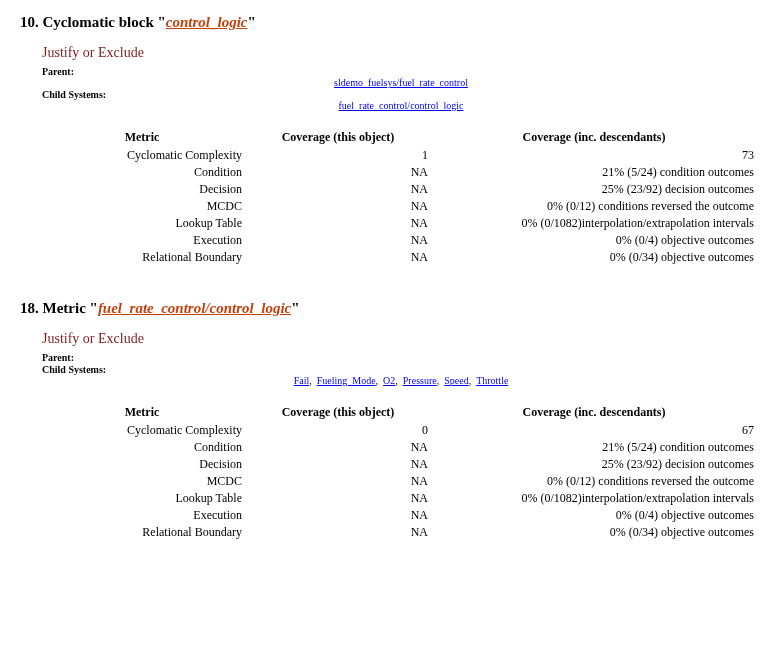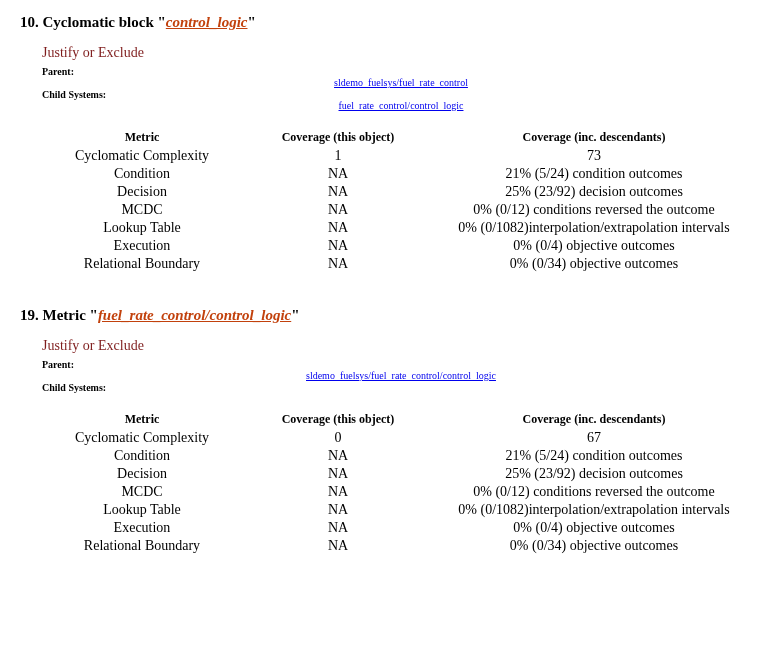--- a/index.html
+++ b/index.html
@@ -60,23 +60,23 @@
       border-collapse: collapse;
     }
     .metrics-table th {
       text-align: center;
       font-weight: bold;
       padding: 1px 6px 2px 0;
       font-size: 12px;
       margin-top: 7px;
     }
     .metrics-table td {
-      text-align: center;
+      text-align: right;
       padding: 1px 6px 1px 0;
-      font-size: 14px;
+      font-size: 12px;
       vertical-align: top;
     }
     .col-metric { width: 200px; }
     .col-this   { width: 180px; }
     .section-gap {
       height: 30px;
     }
   </style>
 </head>
 <body>
@@ -144,35 +144,37 @@
           <td>NA</td>
           <td>0% (0/34) objective outcomes</td>
         </tr>
     </tbody>
   </table>
 </div>
 
 <div class="section-gap"></div>
 
 <div class="section-heading">
-  <span>19.</span>
+  <span>18.</span>
   <span>Metric</span>
   "<a class="link-title">fuel_rate_control/control_logic</a>"
 </div>
 
 <div class="indent-block">
   <a class="justify-link">Justify or Exclude</a>
 
   <div class="meta-row">
     <span class="meta-label">Parent:</span>
-    <span class="meta-value"><a>sldemo_fuelsys/fuel_rate_control/control_logic</a></span>
   </div>
 
   <div class="meta-row">
     <span class="meta-label">Child Systems:</span>
+    <span class="meta-value">
+      <a>Fail</a><span class="sep">, &nbsp;</span><a>Fueling_Mode</a><span class="sep">, &nbsp;</span><a>O2</a><span class="sep">, &nbsp;</span><a>Pressure</a><span class="sep">, &nbsp;</span><a>Speed</a><span class="sep">, &nbsp;</span><a>Throttle</a>
+    </span>
   </div>
 
   <table class="metrics-table">
     <thead>
       <tr>
         <th class="col-metric">Metric</th>
         <th class="col-this">Coverage (this object)</th>
         <th class="col-desc">Coverage (inc. descendants)</th>
       </tr>
     </thead>

